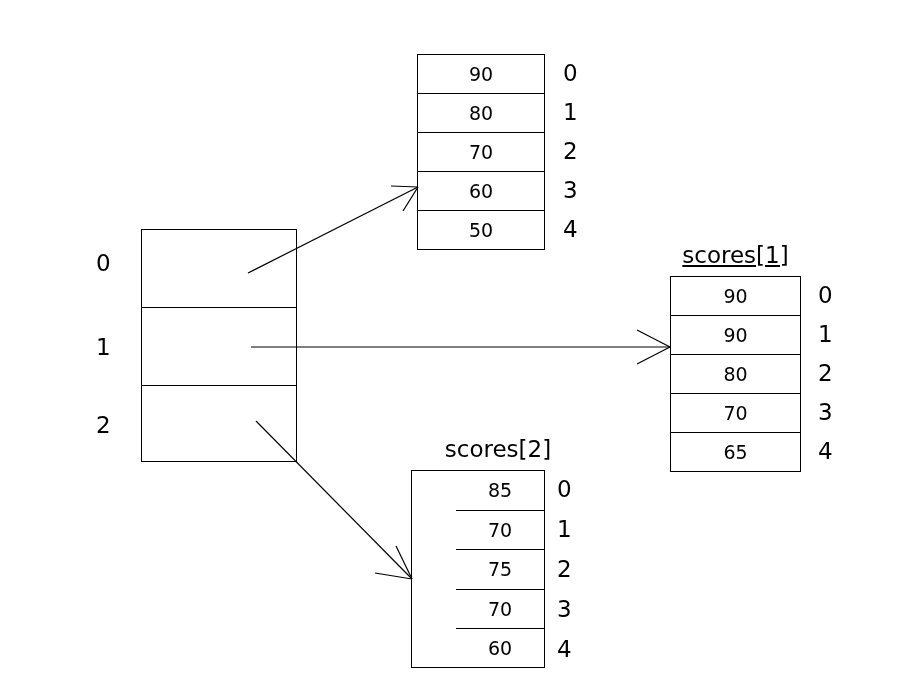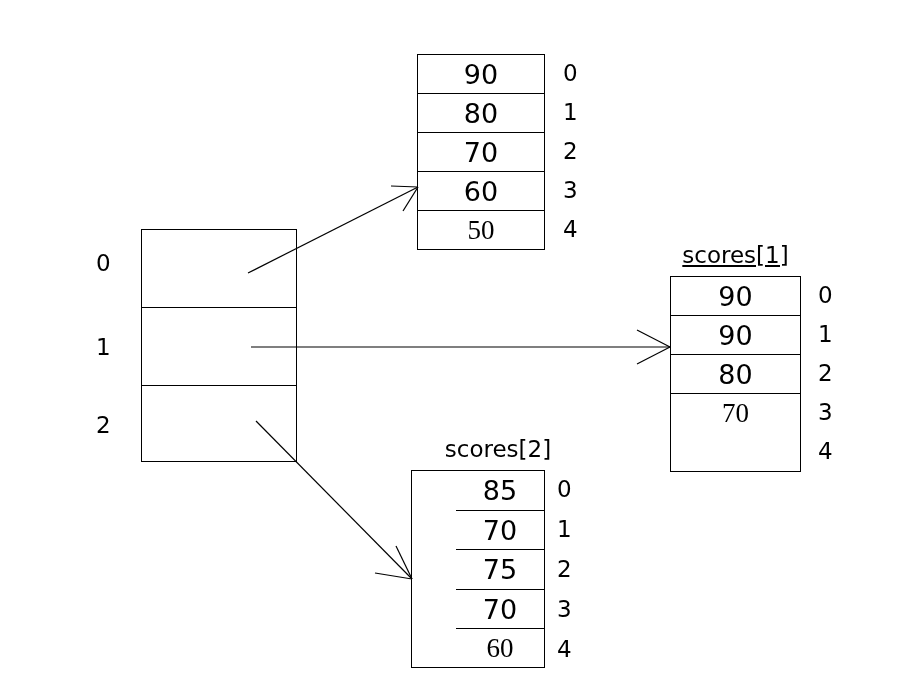--- a/index.html
+++ b/index.html
@@ -29,28 +29,27 @@
     box-sizing: border-box;
     border: 1px solid #000000;
     background: transparent;
   }
   .array-cell {
     box-sizing: border-box;
     border-bottom: 1px solid #000000;
     display: flex;
     align-items: center;
     justify-content: center;
-    font-size: 27px;
+    font-size: 19px;
     line-height: 1;
     color: #000000;
     background: transparent;
   }
   .array-cell:last-child {
     border-bottom: none;
-    font-family: Liberation Serif, serif;
   }
 
   
   .array-title {
     position: absolute;
     font-size: 23px;
     line-height: 1;
     white-space: nowrap;
     color: #000000;
   }
@@ -109,20 +108,21 @@
   <div class="index-label" style="left:563px; top:179px;">3</div>
   <div class="index-label" style="left:563px; top:218px;">4</div>
 
   <div class="array-title" style="left:670px; top:244px; width:131px; text-align:center;text-decoration:underline;">scores[1]</div>
 
   <div class="array-box" style="left:670px; top:276px; width:131px; height:196px;">
     <div class="array-cell" style="height:39px;">90</div>
     <div class="array-cell" style="height:39px;">90</div>
     <div class="array-cell" style="height:39px;">80</div>
     <div class="array-cell" style="height:39px;">70</div>
+    <div class="array-cell" style="height:38px;">65</div>
   </div>
 
   <div class="index-label" style="left:818px; top:284px;">0</div>
   <div class="index-label" style="left:818px; top:323px;">1</div>
   <div class="index-label" style="left:818px; top:362px;">2</div>
   <div class="index-label" style="left:818px; top:401px;">3</div>
   <div class="index-label" style="left:818px; top:440px;">4</div>
 
   <div class="array-title" style="left:431px; top:438px; width:134px; text-align:center;">scores[2]</div>
 

